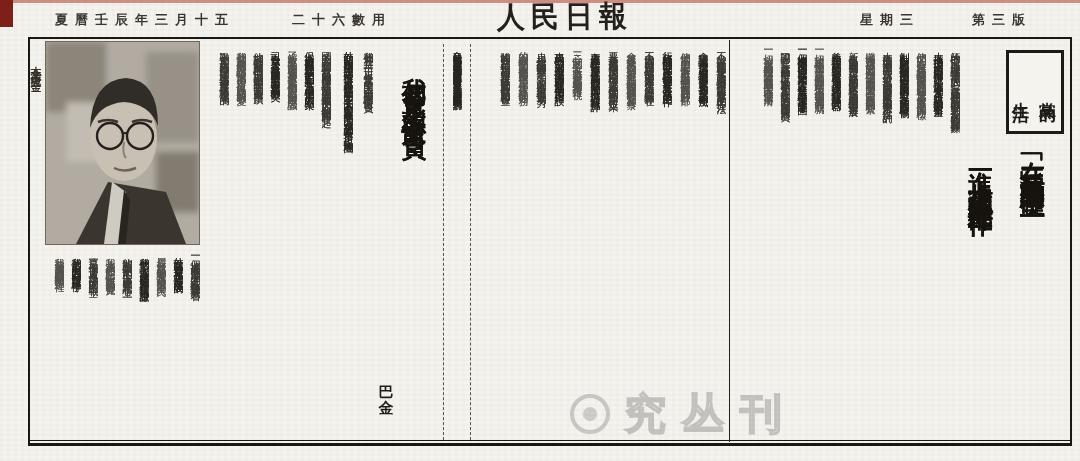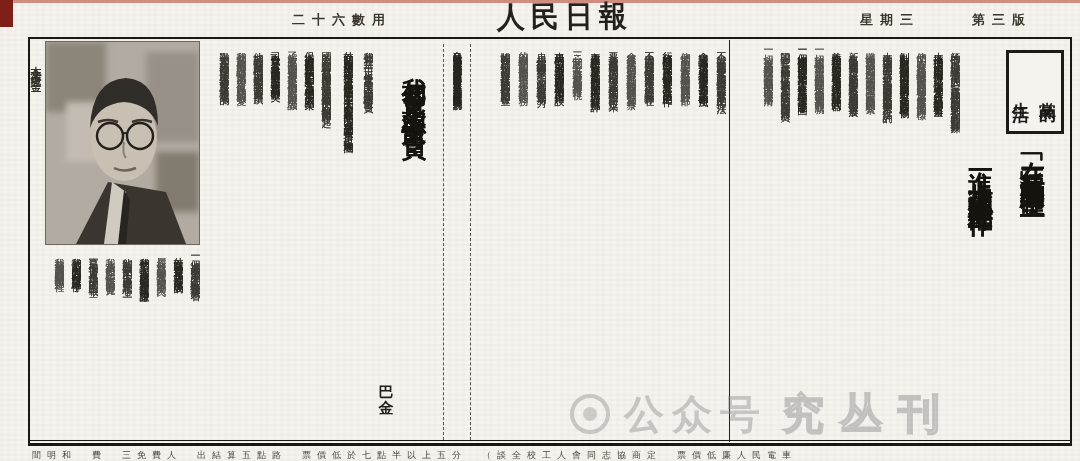--- a/index.html
+++ b/index.html
@@ -96,20 +96,21 @@
   }
 </style>
 </head>
 <body>
 
 <div class="page">
 
   <div class="toprule"></div>
   <div class="redcorner"></div>
 
+  <div class="masthead-item" style="left:55px">夏曆壬辰年三月十五</div>
   <div class="masthead-item" style="left:292px">二十六數用</div>
   <div class="brand">人民日報</div>
   <div class="masthead-item" style="left:860px">星期三</div>
   <div class="masthead-item" style="left:972px">第三版</div>
 
   <div class="frame"></div>
   <div class="innerline"></div>
   <div class="vrule"></div>
 
   <div class="photo">
@@ -210,19 +211,17 @@
     <span>黨的</span>
     <span>生活</span>
   </div>
   <div class="headline-v h-right1">在「三反」運動的基礎上</div>
   <div class="headline-v h-right2">進一步加強黨的幹部工作</div>
 
   <div class="watermark">
     <span class="wm-ring">
         <i></i>
       </span>
-    <span class="wm-solid">公众号</span>
     <span class="wm-outline">究丛刊</span>
   </div>
 
-  <div class="bottomstrip">間明和　費　三免費人　出結算五點路　票價低於七點半以上五分　（談全校工人會同志協商定　票價低廉人民電車</div>
 
 </div>
 
 </body></html>

